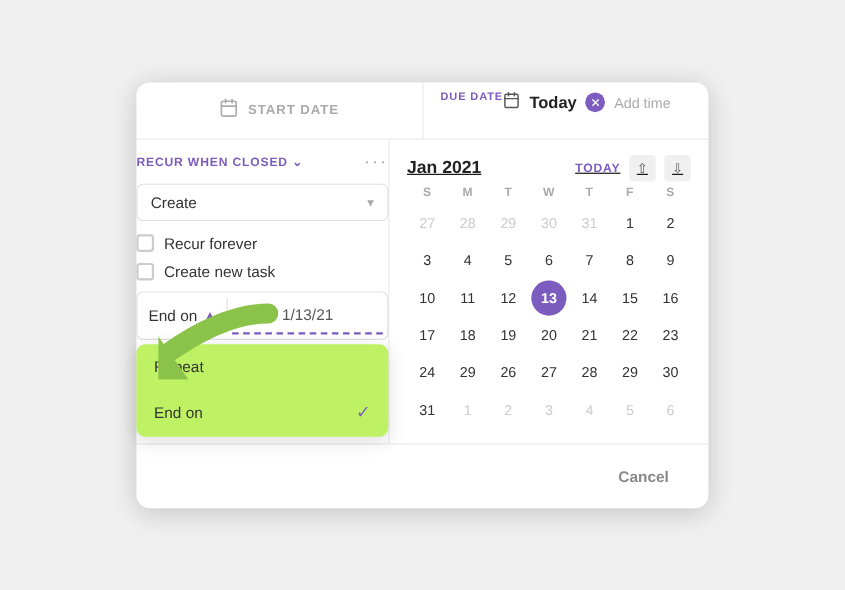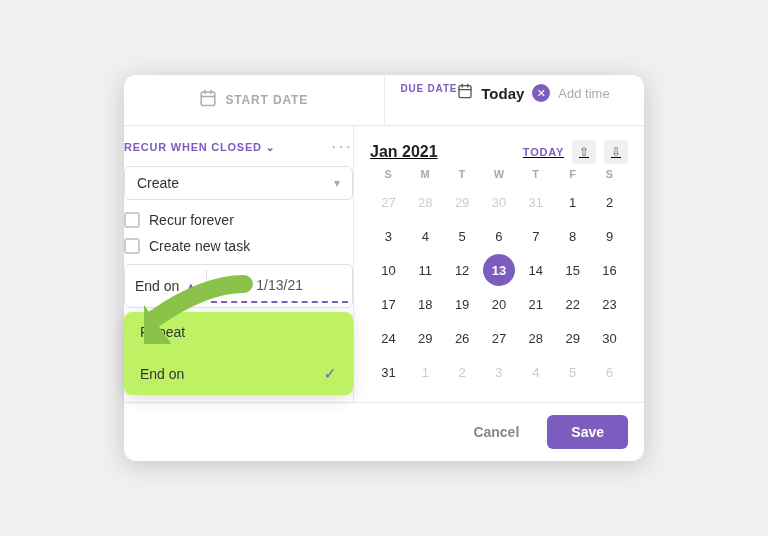--- a/index.html
+++ b/index.html
@@ -477,15 +477,14 @@
           <div class="cal-cell other-month">3</div>
           <div class="cal-cell other-month">4</div>
           <div class="cal-cell other-month">5</div>
           <div class="cal-cell other-month">6</div>
         </div>
     </div>
   </div>
 
   <div class="footer">
     <button class="btn-cancel">Cancel</button>
-    <button class="btn-save">Save</button>
   </div>
 </div>
 
 </body></html>

